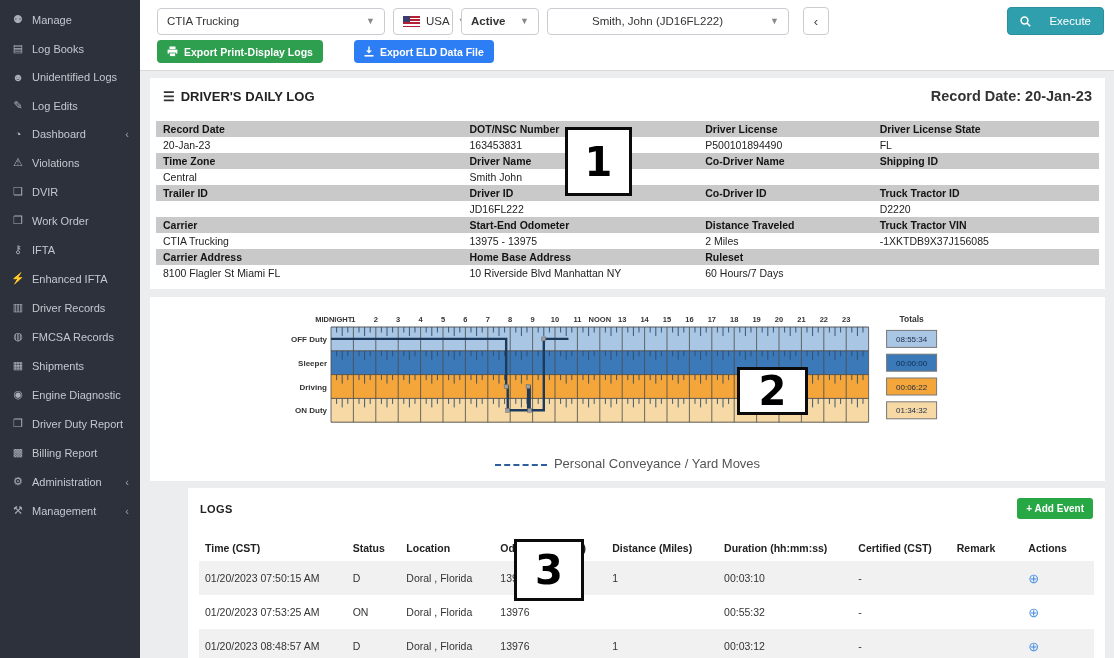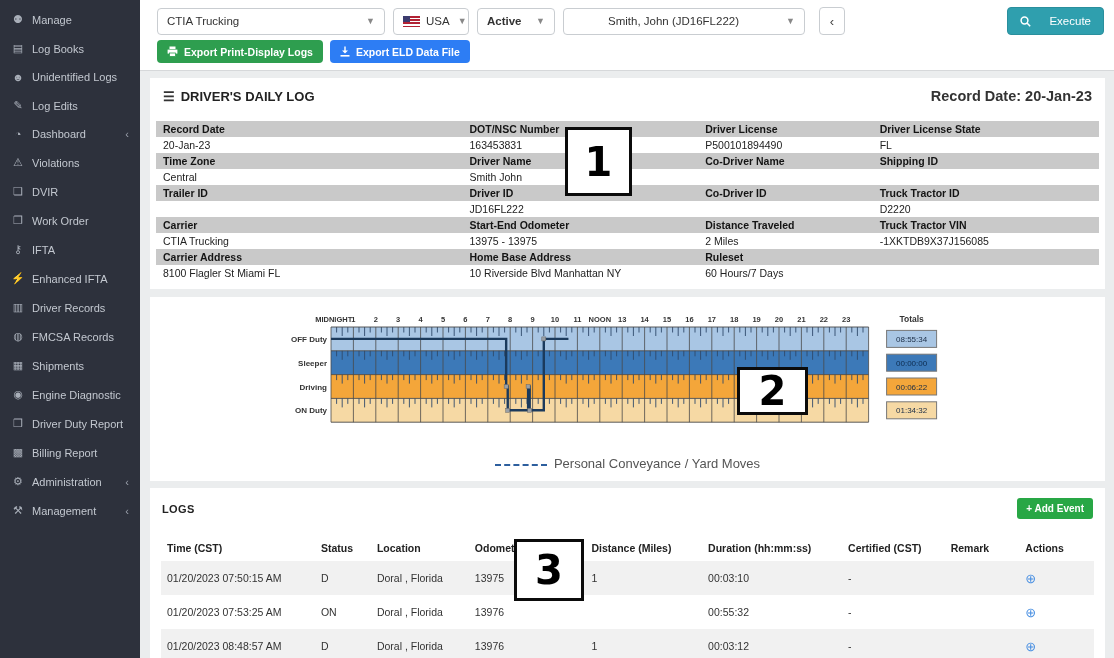--- a/index.html
+++ b/index.html
@@ -13,33 +13,33 @@
   .side-item .chev { margin-left:auto; font-size:11px; color:#9aa0ab; }
 
   
   #main { position:absolute; left:140px; right:0; top:0; bottom:0; }
 
   #toolbar { background:#fff; height:71px; border-bottom:1px solid #d6d8da; position:relative; }
   .tb-row1 { position:absolute; top:7px; left:17px; right:8px; display:flex; align-items:center; gap:8px; }
   .select { border:1px solid #c9cdd1; border-radius:4px; height:27px; display:flex; align-items:center; padding:0 9px; font-size:11.5px; color:#333; background:#fff; cursor:pointer; }
   .select .caret { margin-left:auto; color:#888; font-size:9px; padding-left:8px; }
   #company-select { width:228px; }
-  #country-select { width:76px; }
+  #country-select { width:60px; }
   #status-select  { width:78px;font-weight:bold; }
   #driver-select  { width:242px;padding-left:44px; }
   .flag { width:17px; height:11px; display:inline-block; margin-right:6px; position:relative;
           background:repeating-linear-gradient(180deg,#b22234 0 1.6px,#fff 1.6px 3.2px); flex:0 0 17px; }
   .flag:after { content:""; position:absolute; left:0; top:0; width:7px; height:6px; background:#3c3b6e; }
   .date-nav { display:flex; align-items:center; gap:6px; margin-left:6px; }
   .nav-btn { width:26px; height:28px; border:1px solid #c9cdd1; border-radius:4px; background:#fff; display:flex; align-items:center; justify-content:center; font-size:13px; color:#444; cursor:pointer; }
   .date-box { display:flex; align-items:stretch; border:1px solid #c9cdd1; border-radius:4px; overflow:hidden; height:28px; background:#fff; }
   .date-value { padding:0 12px; font-size:11.5px; color:#333; display:flex; align-items:center; }
   .cal-btn,.next-in { width:28px; border-left:1px solid #c9cdd1; display:flex; align-items:center; justify-content:center; background:#fff; cursor:pointer; color:#444; font-size:13px; }
   #execute-btn { margin-left:auto; margin-right:2px; height:28px; padding:0 12px; background:#2f9fae; border:1px solid #2a8f9d; border-radius:4px; color:#fff; font-size:11.5px; display:flex; align-items:center; gap:18px; cursor:pointer; }
-  .tb-row2 { position:absolute; top:40px; left:17px; display:flex; gap:7px; }
+  .tb-row2 { position:absolute; top:40px; left:17px; display:flex; gap:31px; }
   .btn-export { height:23px; padding:0 10px; border:none; border-radius:4px; color:#fff; font-size:10.5px; font-weight:bold; display:flex; align-items:center; gap:6px; cursor:pointer; }
   #export-print-btn { background:#2e9e4f; }
   #export-eld-btn   { background:#2d7df4;align-items:center; }
 
   
   .card { position:absolute; left:10px; right:9px; background:#fff; }
   #card-log { top:78px; height:211px; }
   .log-header { display:flex; justify-content:space-between; align-items:center; padding:10px 13px 4px 13px; }
   .log-title { font-weight:bold; font-size:13px; color:#222; display:flex; align-items:center; gap:6px; }
   .log-title .burger { font-size:13px; color:#333; }
@@ -49,21 +49,21 @@
   #info-table tr.ihead td { background:#c9c9c9; font-weight:bold; color:#141414; }
   #info-table tr.ival td  { background:#fff; color:#222; }
 
   
   #card-chart { top:297px; height:184px; }
   #duty-svg { position:absolute; left:93px; top:12px; }
   #chart-legend { position:absolute; bottom:10px; left:0; width:100%; text-align:center; font-size:13px; color:#555; }
   #chart-legend .dash { display:inline-block; width:52px; border-top:2px dashed #2d5f9e; vertical-align:middle; margin-right:7px; }
 
   
-  #card-logs { top:488px; bottom:0; }
+  #card-logs { top:488px; bottom:0;margin-left:38px; }
   .logs-header { display:flex; justify-content:space-between; align-items:center; padding:10px 12px 6px 12px; }
   .logs-title { font-size:11px; font-weight:bold; color:#222; letter-spacing:.4px; }
   #add-event-btn { background:#28a745; color:#fff; font-size:10px; font-weight:bold; border:none; border-radius:3px; padding:5px 9px; cursor:pointer; }
   #logs-table { width:calc(100% - 22px); margin:10px 11px 0 11px; border-collapse:collapse; font-size:10.5px; table-layout:fixed; }
   #logs-table th { text-align:left; font-weight:bold; color:#222; padding:7px 6px; white-space:nowrap; overflow:hidden; }
   #logs-table td { padding:9.5px 6px; color:#333; white-space:nowrap; overflow:hidden; }
   #logs-table tbody tr:nth-child(odd) { background:#f1f1f1; }
   .action-ico { color:#4a90e2; font-size:13px; cursor:pointer; }
 
   

